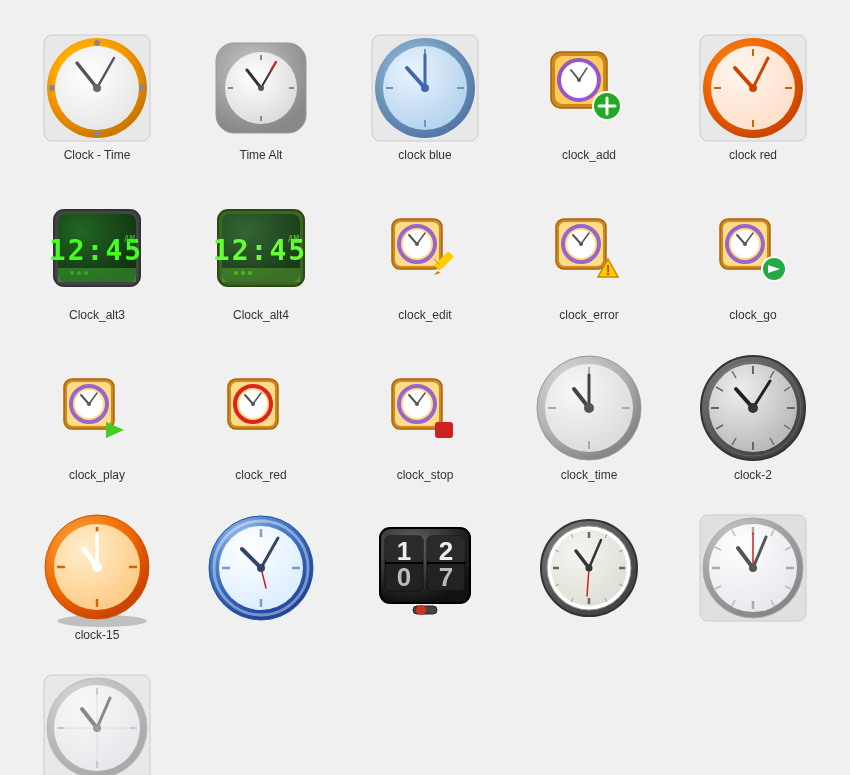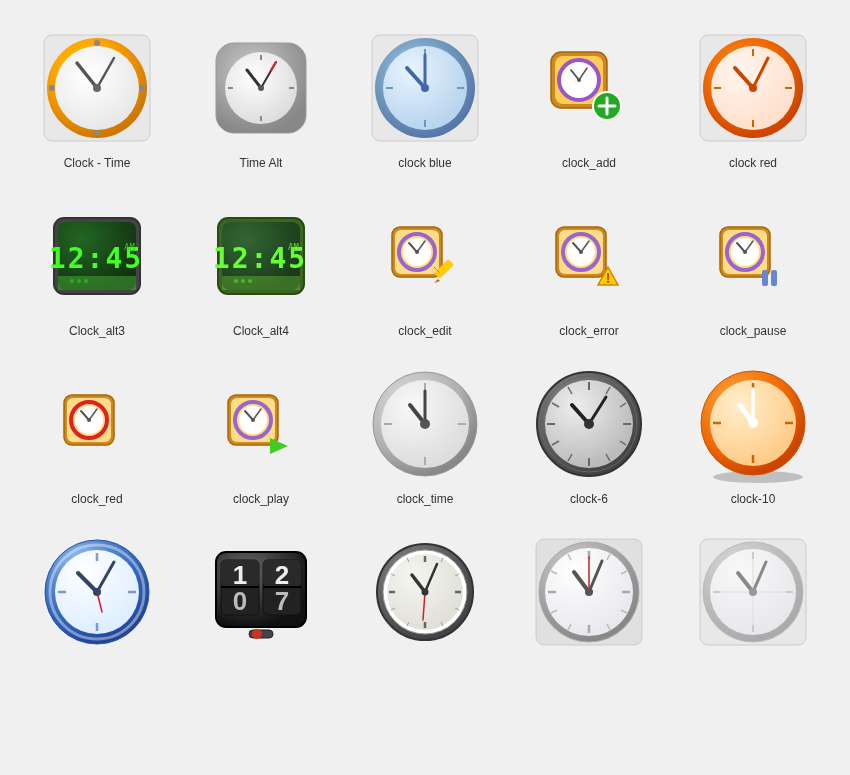--- a/index.html
+++ b/index.html
@@ -13,21 +13,21 @@
     .icon-grid {
       display: grid;
       grid-template-columns: repeat(5, 1fr);
       gap: 10px;
       padding: 10px;
     }
     .icon-item {
       display: flex;
       flex-direction: column;
       align-items: center;
-      gap: 8px;
+      gap: 0;
       padding: 8px;
       cursor: pointer;
     }
     .icon-wrapper {
       width: 120px;
       height: 120px;
       display: flex;
       align-items: center;
       justify-content: center;
     }
@@ -284,38 +284,55 @@
         <line x1="27" y1="31" x2="35" y2="20" stroke="#555" stroke-width="1.5" stroke-linecap="round"></line>
         <circle cx="27" cy="31" r="2" fill="#555"></circle>
 
         <polygon points="54,46 64,64 44,64" fill="#ffcc00" stroke="#cc8800" stroke-width="1.5"></polygon>
         <text x="54" y="62" font-family="Arial" font-size="14" font-weight="bold" fill="#cc4400" text-anchor="middle">!</text>
       </svg>
     </div>
     <span class="icon-label">clock_error</span>
   </div>
 
-
-
   <div class="icon-item">
     <div class="icon-wrapper">
       <svg width="70" height="70" viewBox="0 0 70 70">
         <rect x="2" y="6" width="50" height="50" rx="8" ry="8" fill="#cc8822" stroke="#aa6600" stroke-width="1.5"></rect>
         <rect x="5" y="9" width="44" height="44" rx="6" ry="6" fill="#ffdd88"></rect>
         <circle cx="27" cy="31" r="18" fill="none" stroke="#9966cc" stroke-width="4"></circle>
         <circle cx="27" cy="31" r="14" fill="white"></circle>
         <line x1="27" y1="31" x2="19" y2="22" stroke="#555" stroke-width="2" stroke-linecap="round"></line>
         <line x1="27" y1="31" x2="35" y2="20" stroke="#555" stroke-width="1.5" stroke-linecap="round"></line>
         <circle cx="27" cy="31" r="2" fill="#555"></circle>
 
-        <rect x="44" y="49" width="6" height="16" rx="2" ry="2" fill="#6688cc"></rect>
-        <rect x="53" y="49" width="6" height="16" rx="2" ry="2" fill="#6688cc"></rect>
-      </svg>
-    </div>
-    <span class="icon-label">clock_pause</span>
+        <circle cx="56" cy="56" r="12" fill="#22aa44" stroke="white" stroke-width="2"></circle>
+        <polygon points="50,52 62,56 50,60" fill="white"></polygon>
+      </svg>
+    </div>
+    <span class="icon-label">clock_go</span>
+  </div>
+
+
+
+  <div class="icon-item">
+    <div class="icon-wrapper">
+      <svg width="70" height="70" viewBox="0 0 70 70">
+        <rect x="2" y="6" width="50" height="50" rx="8" ry="8" fill="#cc8822" stroke="#aa6600" stroke-width="1.5"></rect>
+        <rect x="5" y="9" width="44" height="44" rx="6" ry="6" fill="#ffdd88"></rect>
+        <circle cx="27" cy="31" r="18" fill="none" stroke="#9966cc" stroke-width="4"></circle>
+        <circle cx="27" cy="31" r="14" fill="white"></circle>
+        <line x1="27" y1="31" x2="19" y2="22" stroke="#555" stroke-width="2" stroke-linecap="round"></line>
+        <line x1="27" y1="31" x2="35" y2="20" stroke="#555" stroke-width="1.5" stroke-linecap="round"></line>
+        <circle cx="27" cy="31" r="2" fill="#555"></circle>
+
+        <polygon points="44,49 44,65 62,57" fill="#44cc22"></polygon>
+      </svg>
+    </div>
+    <span class="icon-label">clock_play</span>
   </div>
 
   <div class="icon-item">
     <div class="icon-wrapper">
       <svg width="70" height="70" viewBox="0 0 70 70">
         <rect x="2" y="6" width="50" height="50" rx="8" ry="8" fill="#cc8822" stroke="#aa6600" stroke-width="1.5"></rect>
         <rect x="5" y="9" width="44" height="44" rx="6" ry="6" fill="#ffdd88"></rect>
         <circle cx="27" cy="31" r="18" fill="none" stroke="#dd2222" stroke-width="4"></circle>
         <circle cx="27" cy="31" r="14" fill="white"></circle>
         <line x1="27" y1="31" x2="19" y2="22" stroke="#555" stroke-width="2" stroke-linecap="round"></line>
@@ -330,26 +347,25 @@
     <div class="icon-wrapper">
       <svg width="70" height="70" viewBox="0 0 70 70">
         <rect x="2" y="6" width="50" height="50" rx="8" ry="8" fill="#cc8822" stroke="#aa6600" stroke-width="1.5"></rect>
         <rect x="5" y="9" width="44" height="44" rx="6" ry="6" fill="#ffdd88"></rect>
         <circle cx="27" cy="31" r="18" fill="none" stroke="#9966cc" stroke-width="4"></circle>
         <circle cx="27" cy="31" r="14" fill="white"></circle>
         <line x1="27" y1="31" x2="19" y2="22" stroke="#555" stroke-width="2" stroke-linecap="round"></line>
         <line x1="27" y1="31" x2="35" y2="20" stroke="#555" stroke-width="1.5" stroke-linecap="round"></line>
         <circle cx="27" cy="31" r="2" fill="#555"></circle>
 
-        <polygon points="44,49 44,65 62,57" fill="#44cc22"></polygon>
-      </svg>
-    </div>
-    <span class="icon-label">clock_play</span>
-  </div>
-
+        <rect x="45" y="49" width="18" height="16" rx="3" ry="3" fill="#cc2222"></rect>
+      </svg>
+    </div>
+    <span class="icon-label">clock_stop</span>
+  </div>
 
   <div class="icon-item">
     <div class="icon-wrapper">
       <svg width="110" height="110" viewBox="0 0 110 110">
         <defs>
           <radialGradient id="grayClockGrad" cx="35%" cy="30%" r="70%">
             <stop offset="0%" stop-color="#e0e0e0"></stop>
             <stop offset="70%" stop-color="#b0b0b0"></stop>
             <stop offset="100%" stop-color="#888"></stop>
           </radialGradient>
@@ -406,21 +422,21 @@
         <line x1="34" y1="92" x2="38" y2="85" stroke="#666" stroke-width="1.5"></line>
         <line x1="18" y1="76" x2="25" y2="72" stroke="#666" stroke-width="1.5"></line>
         <line x1="18" y1="34" x2="25" y2="38" stroke="#666" stroke-width="1.5"></line>
         <line x1="34" y1="18" x2="38" y2="25" stroke="#666" stroke-width="1.5"></line>
 
         <line x1="55" y1="55" x2="38" y2="36" stroke="#222" stroke-width="4" stroke-linecap="round"></line>
         <line x1="55" y1="55" x2="72" y2="28" stroke="#222" stroke-width="3" stroke-linecap="round"></line>
         <circle cx="55" cy="55" r="5" fill="#333"></circle>
       </svg>
     </div>
-    <span class="icon-label">clock-6</span>
+    <span class="icon-label">clock-2</span>
   </div>
 
   <div class="icon-item">
     <div class="icon-wrapper">
       <svg width="110" height="110" viewBox="0 0 110 110">
         <defs>
           <radialGradient id="orangeClk10Grad" cx="35%" cy="30%" r="70%">
             <stop offset="0%" stop-color="#ffaa44"></stop>
             <stop offset="70%" stop-color="#ee6600"></stop>
             <stop offset="100%" stop-color="#cc4400"></stop>
@@ -439,21 +455,21 @@
         <line x1="95" y1="54" x2="87" y2="54" stroke="#cc6600" stroke-width="2.5"></line>
         <line x1="55" y1="94" x2="55" y2="86" stroke="#cc6600" stroke-width="2.5"></line>
         <line x1="15" y1="54" x2="23" y2="54" stroke="#cc6600" stroke-width="2.5"></line>
 
         <line x1="55" y1="54" x2="42" y2="36" stroke="white" stroke-width="5" stroke-linecap="round"></line>
 
         <line x1="55" y1="54" x2="55" y2="20" stroke="white" stroke-width="3.5" stroke-linecap="round"></line>
         <circle cx="55" cy="54" r="5" fill="white"></circle>
       </svg>
     </div>
-    <span class="icon-label">clock-10</span>
+    <span class="icon-label">clock-15</span>
   </div>
 
   <div class="icon-item">
     <div class="icon-wrapper">
       <svg width="110" height="110" viewBox="0 0 110 110">
         <defs>
           <radialGradient id="blueRingGrad11" cx="35%" cy="25%" r="75%">
             <stop offset="0%" stop-color="#aaccff"></stop>
             <stop offset="40%" stop-color="#5588cc"></stop>
             <stop offset="70%" stop-color="#3366bb"></stop>

